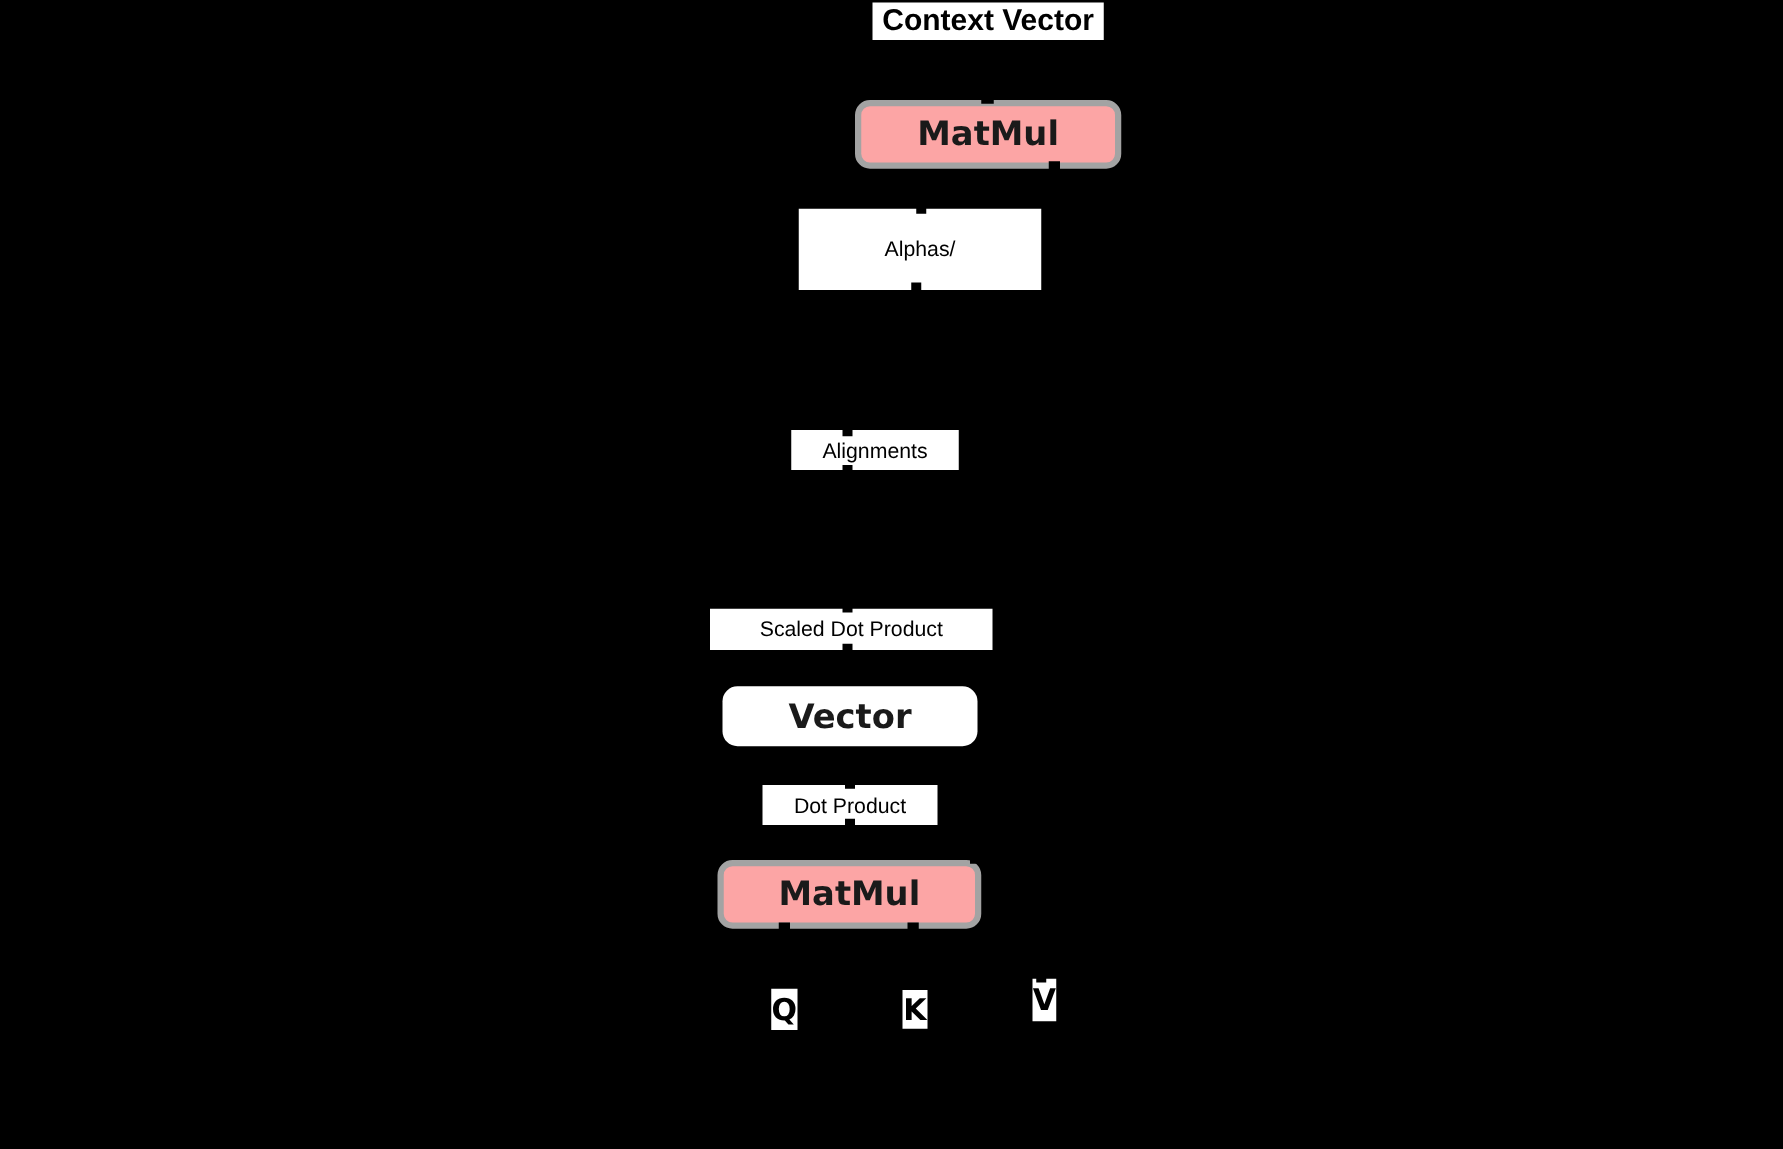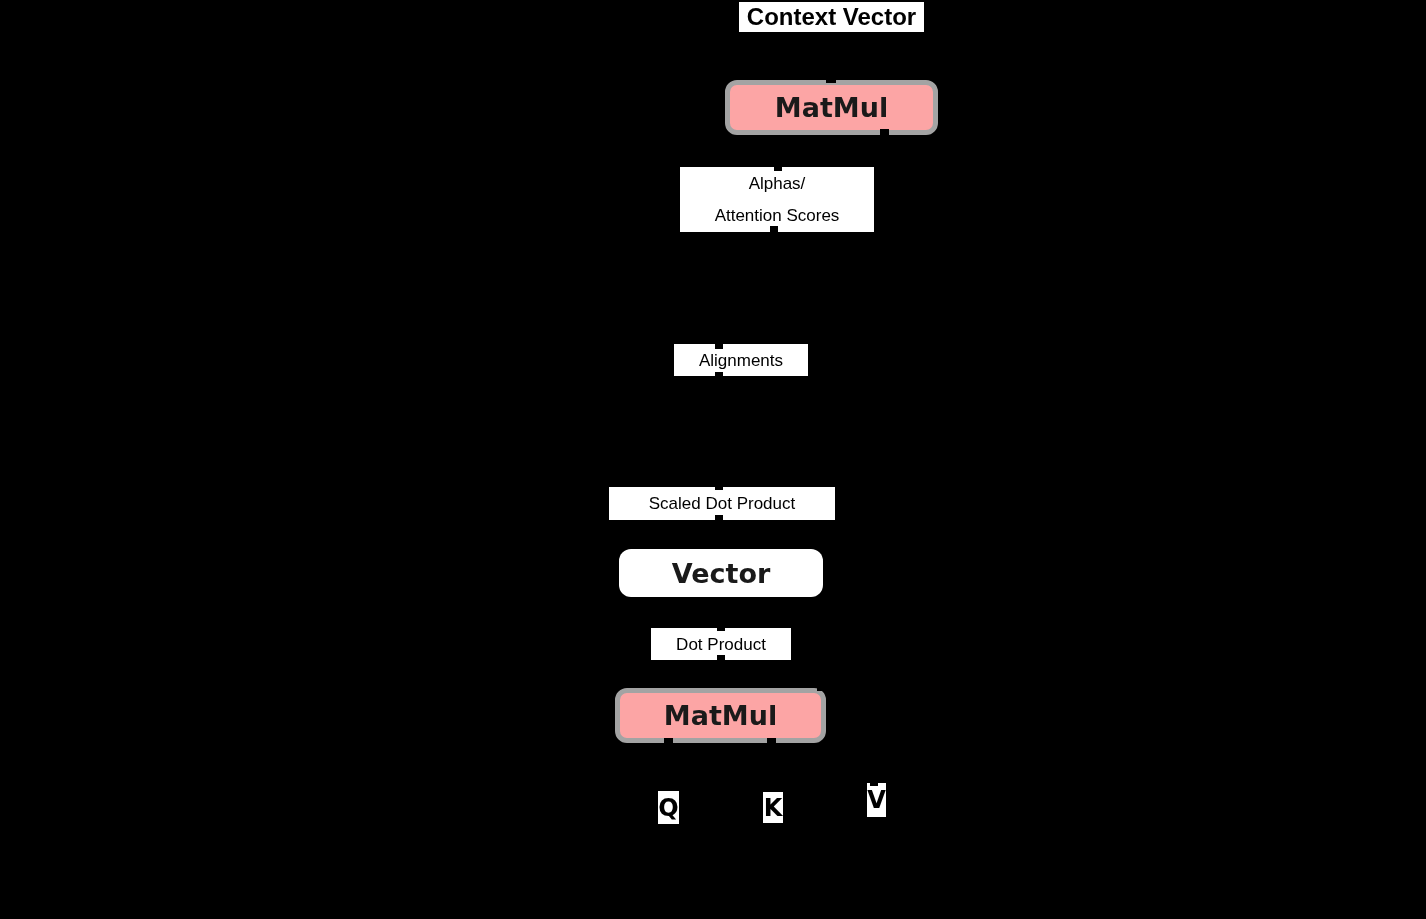--- a/index.html
+++ b/index.html
@@ -7,21 +7,20 @@
     padding: 0;
     background: #000000;
   }
   .canvas {
     position: relative;
     width: 1230px;
     height: 919px;
     background: #000000;
     overflow: hidden;
     font-family: "Liberation Sans", sans-serif;
-    margin-left: 41px;
   }
   
   .connector {
     position: absolute;
     width: 3px;
     background: #000000;
     z-index: 1;
   }
   
   .stub {
@@ -111,21 +110,20 @@
   <div class="io-label" style="left:698px;top:2px;width:185px;height:30px">
     <span>Context Vector</span>
   </div>
 
   <div class="op-box matmul" style="left:684px;top:80px;width:213px;height:55px">
     <span>MatMul</span>
   </div>
 
   <div class="edge-label multiline" style="left:639px;top:167px;width:194px;height:65px">
     <span>Alphas/</span>
-    <span>Attention Scores</span>
   </div>
 
 
   <div class="edge-label" style="left:633px;top:344px;width:134px;height:32px">
     <span>Alignments</span>
   </div>
 
 
   <div class="edge-label" style="left:568px;top:487px;width:226px;height:33px">
     <span>Scaled Dot Product</span>

